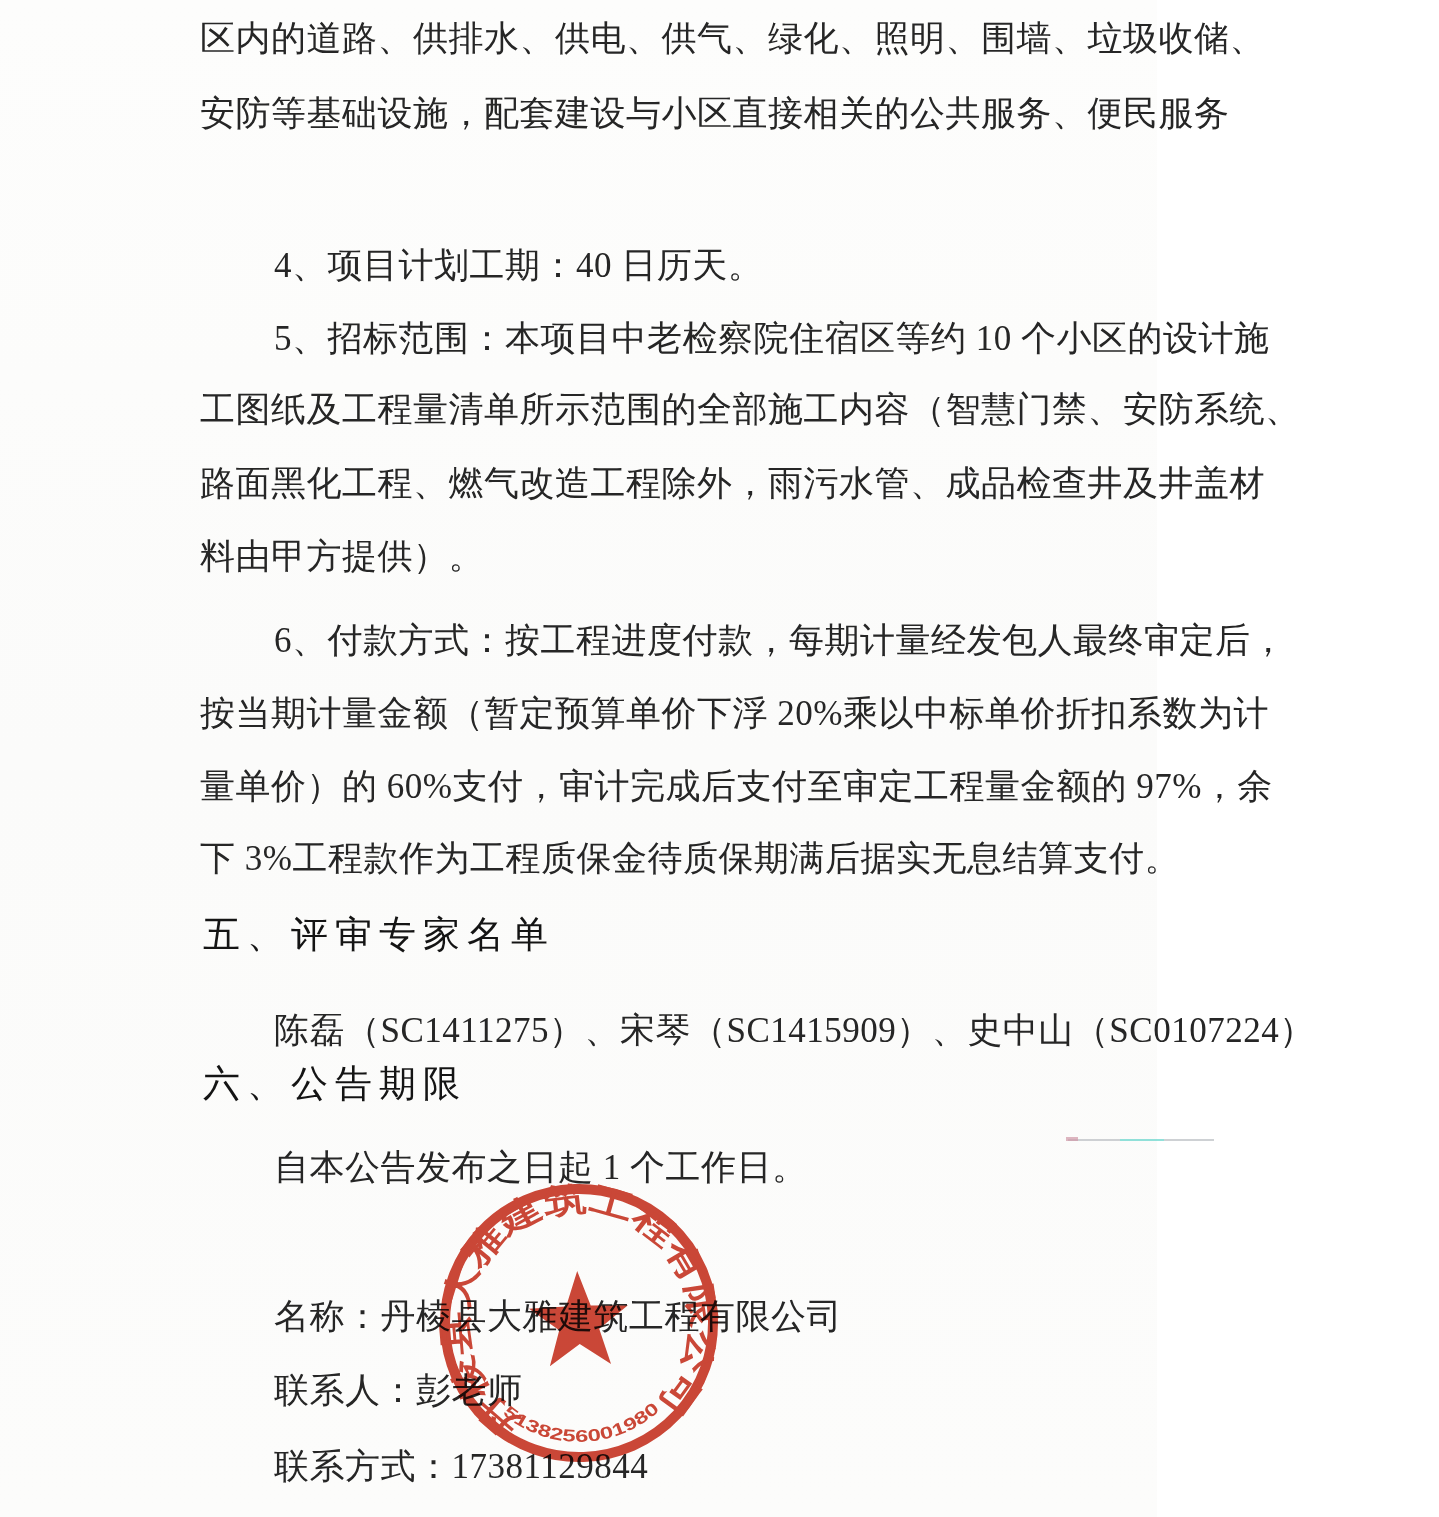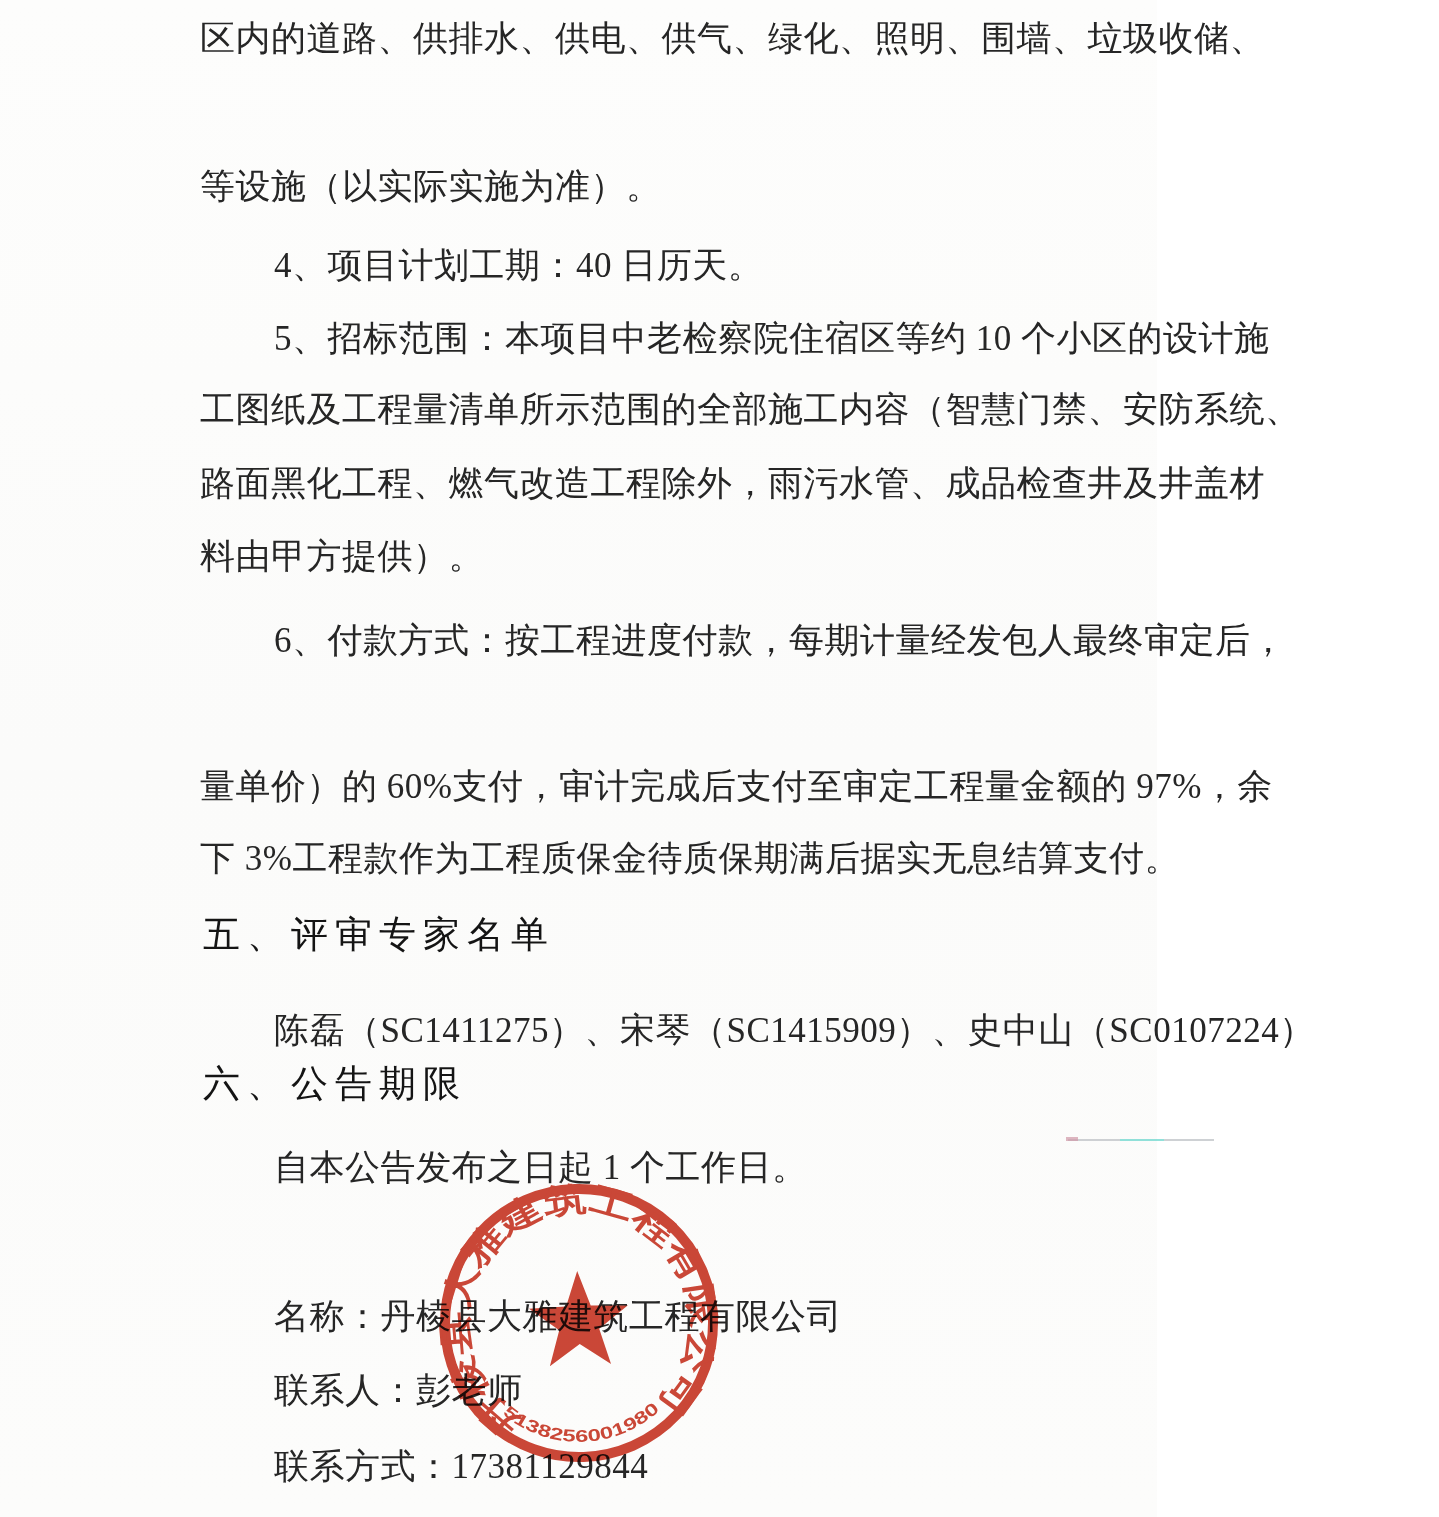--- a/index.html
+++ b/index.html
@@ -63,27 +63,28 @@
     background:#c9889a;
     opacity:0.7;
   }
 </style>
 </head>
 <body>
 
 <div class="page">
 
   <div class="line flush" style="top:15px">区内的道路、供排水、供电、供气、绿化、照明、围墙、垃圾收储、</div>
-  <div class="line flush" style="top:163px">等设施（以实际实施为准）。</div>
+  <div class="line flush" style="top:90px">安防等基础设施，配套建设与小区直接相关的公共服务、便民服务</div>
   <div class="line indent" style="top:242px">4、项目计划工期：40 日历天。</div>
   <div class="line indent" style="top:315px">5、招标范围：本项目中老检察院住宿区等约 10 个小区的设计施</div>
   <div class="line flush" style="top:386px">工图纸及工程量清单所示范围的全部施工内容（智慧门禁、安防系统、</div>
   <div class="line flush" style="top:460px">路面黑化工程、燃气改造工程除外，雨污水管、成品检查井及井盖材</div>
   <div class="line flush" style="top:533px">料由甲方提供）。</div>
   <div class="line indent" style="top:617px">6、付款方式：按工程进度付款，每期计量经发包人最终审定后，</div>
+  <div class="line flush" style="top:690px">按当期计量金额（暂定预算单价下浮 20%乘以中标单价折扣系数为计</div>
   <div class="line flush" style="top:763px">量单价）的 60%支付，审计完成后支付至审定工程量金额的 97%，余</div>
   <div class="line flush" style="top:835px">下 3%工程款作为工程质保金待质保期满后据实无息结算支付。</div>
 
   <div class="line heading" style="top:910px">五、评审专家名单</div>
   <div class="line indent" style="top:1007px">陈磊（SC1411275）、宋琴（SC1415909）、史中山（SC0107224）</div>
 
   <div class="line heading" style="top:1059px">六、公告期限</div>
   <div class="line indent" style="top:1144px">自本公告发布之日起 1 个工作日。</div>
 
   <div class="line indent" style="top:1293px">名称：丹棱县大雅建筑工程有限公司</div>

